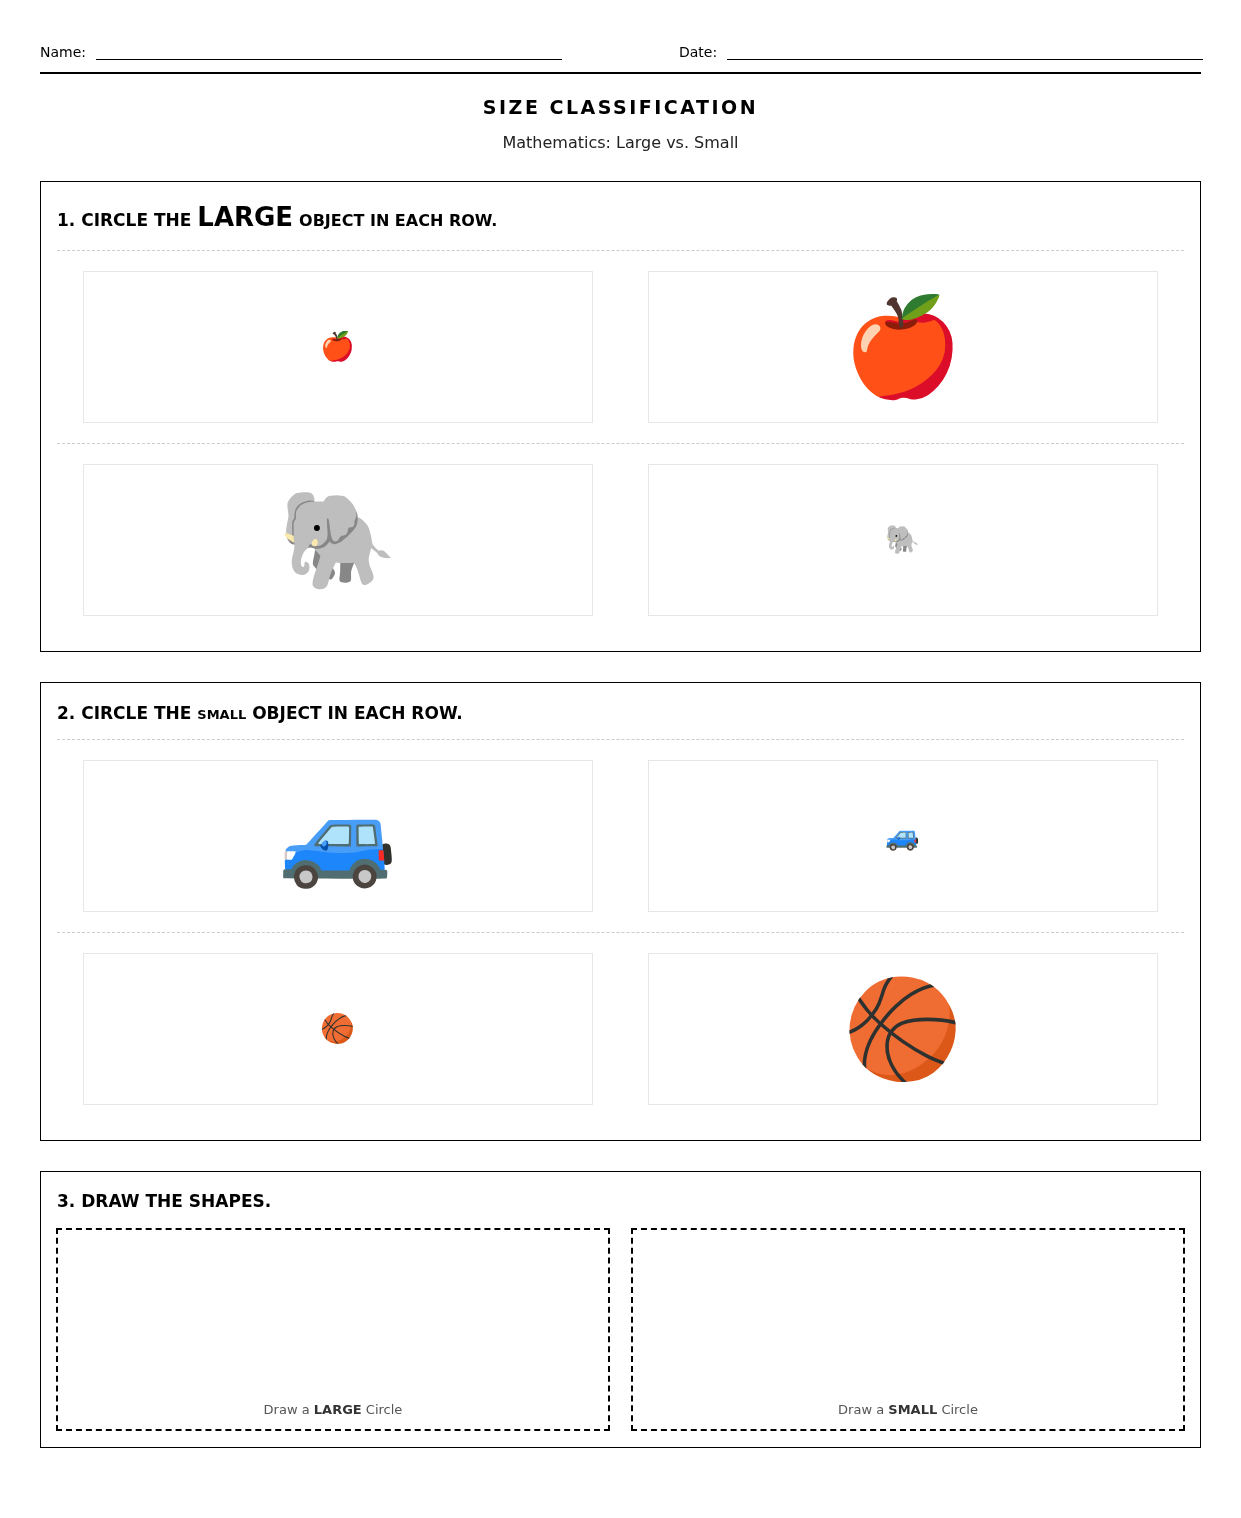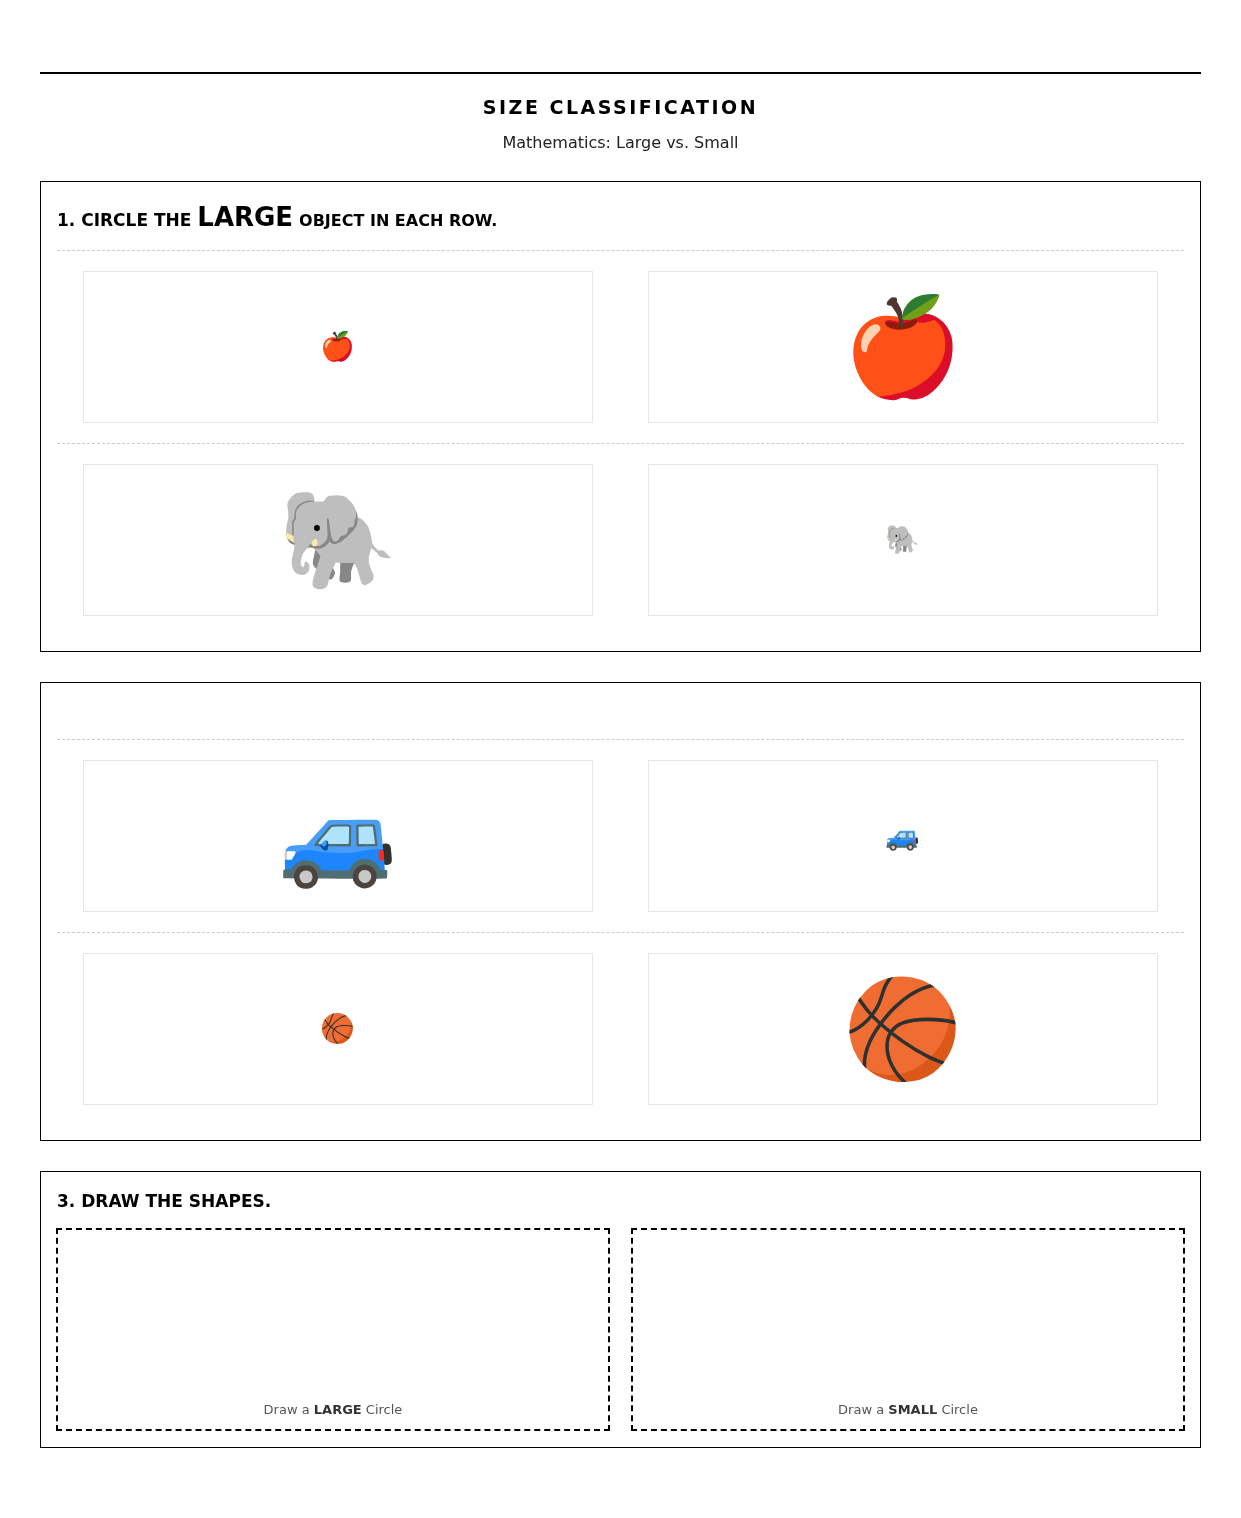--- a/index.html
+++ b/index.html
@@ -17,20 +17,28 @@
   .cell { position:absolute; width:508px; height:150px; border:1px solid #e6e6e6; display:flex; align-items:center; justify-content:center; }
   .emoji { line-height:1; }
   .drawbox { position:absolute; width:550px; height:199px; border:2px dashed #000; }
   .drawbox .cap { position:absolute; bottom:12px; left:0; width:100%; text-align:center; font-size:13px; color:#555; }
   .drawbox .cap b { color:#333; }
 </style>
 </head>
 <body>
 
 <div class="header-row">
+  <div class="field" style="left:0;">
+    <span>Name:</span>
+    <span class="line" style="width:466px;"></span>
+  </div>
+  <div class="field" style="left:639px;">
+    <span>Date:</span>
+    <span class="line" style="width:476px;"></span>
+  </div>
 </div>
 
 <div class="title">SIZE CLASSIFICATION</div>
 <div class="subtitle">Mathematics: Large vs. Small</div>
 
 <div class="section" style="top:181px;height:469px;">
   <div class="sec-title" style="top:20px;">
     <span>1.</span> <span>CIRCLE THE</span>
     <span class="big">LARGE</span>
     <span style="font-size:16px">OBJECT IN EACH ROW.</span>
@@ -45,20 +53,25 @@
   <div class="dash" style="top:261px;"></div>
   <div class="cell" style="left:42px;top:282px;">
     <span class="emoji" style="font-size:96px;">🐘</span>
   </div>
   <div class="cell" style="left:607px;top:282px;">
     <span class="emoji" style="font-size:28px;">🐘</span>
   </div>
 </div>
 
 <div class="section" style="top:682px;height:457px;">
+  <div class="sec-title" style="top:20px;">
+    <span>2.</span> <span>CIRCLE THE</span>
+    <span class="small">SMALL</span>
+    <span>OBJECT IN EACH ROW.</span>
+  </div>
   <div class="dash" style="top:56px;"></div>
   <div class="cell" style="left:42px;top:77px;">
     <span class="emoji" style="font-size:96px;">🚙</span>
   </div>
   <div class="cell" style="left:607px;top:77px;">
     <span class="emoji" style="font-size:28px;">🚙</span>
   </div>
   <div class="dash" style="top:249px;"></div>
   <div class="cell" style="left:42px;top:270px;">
     <span class="emoji" style="font-size:28px;">🏀</span>

